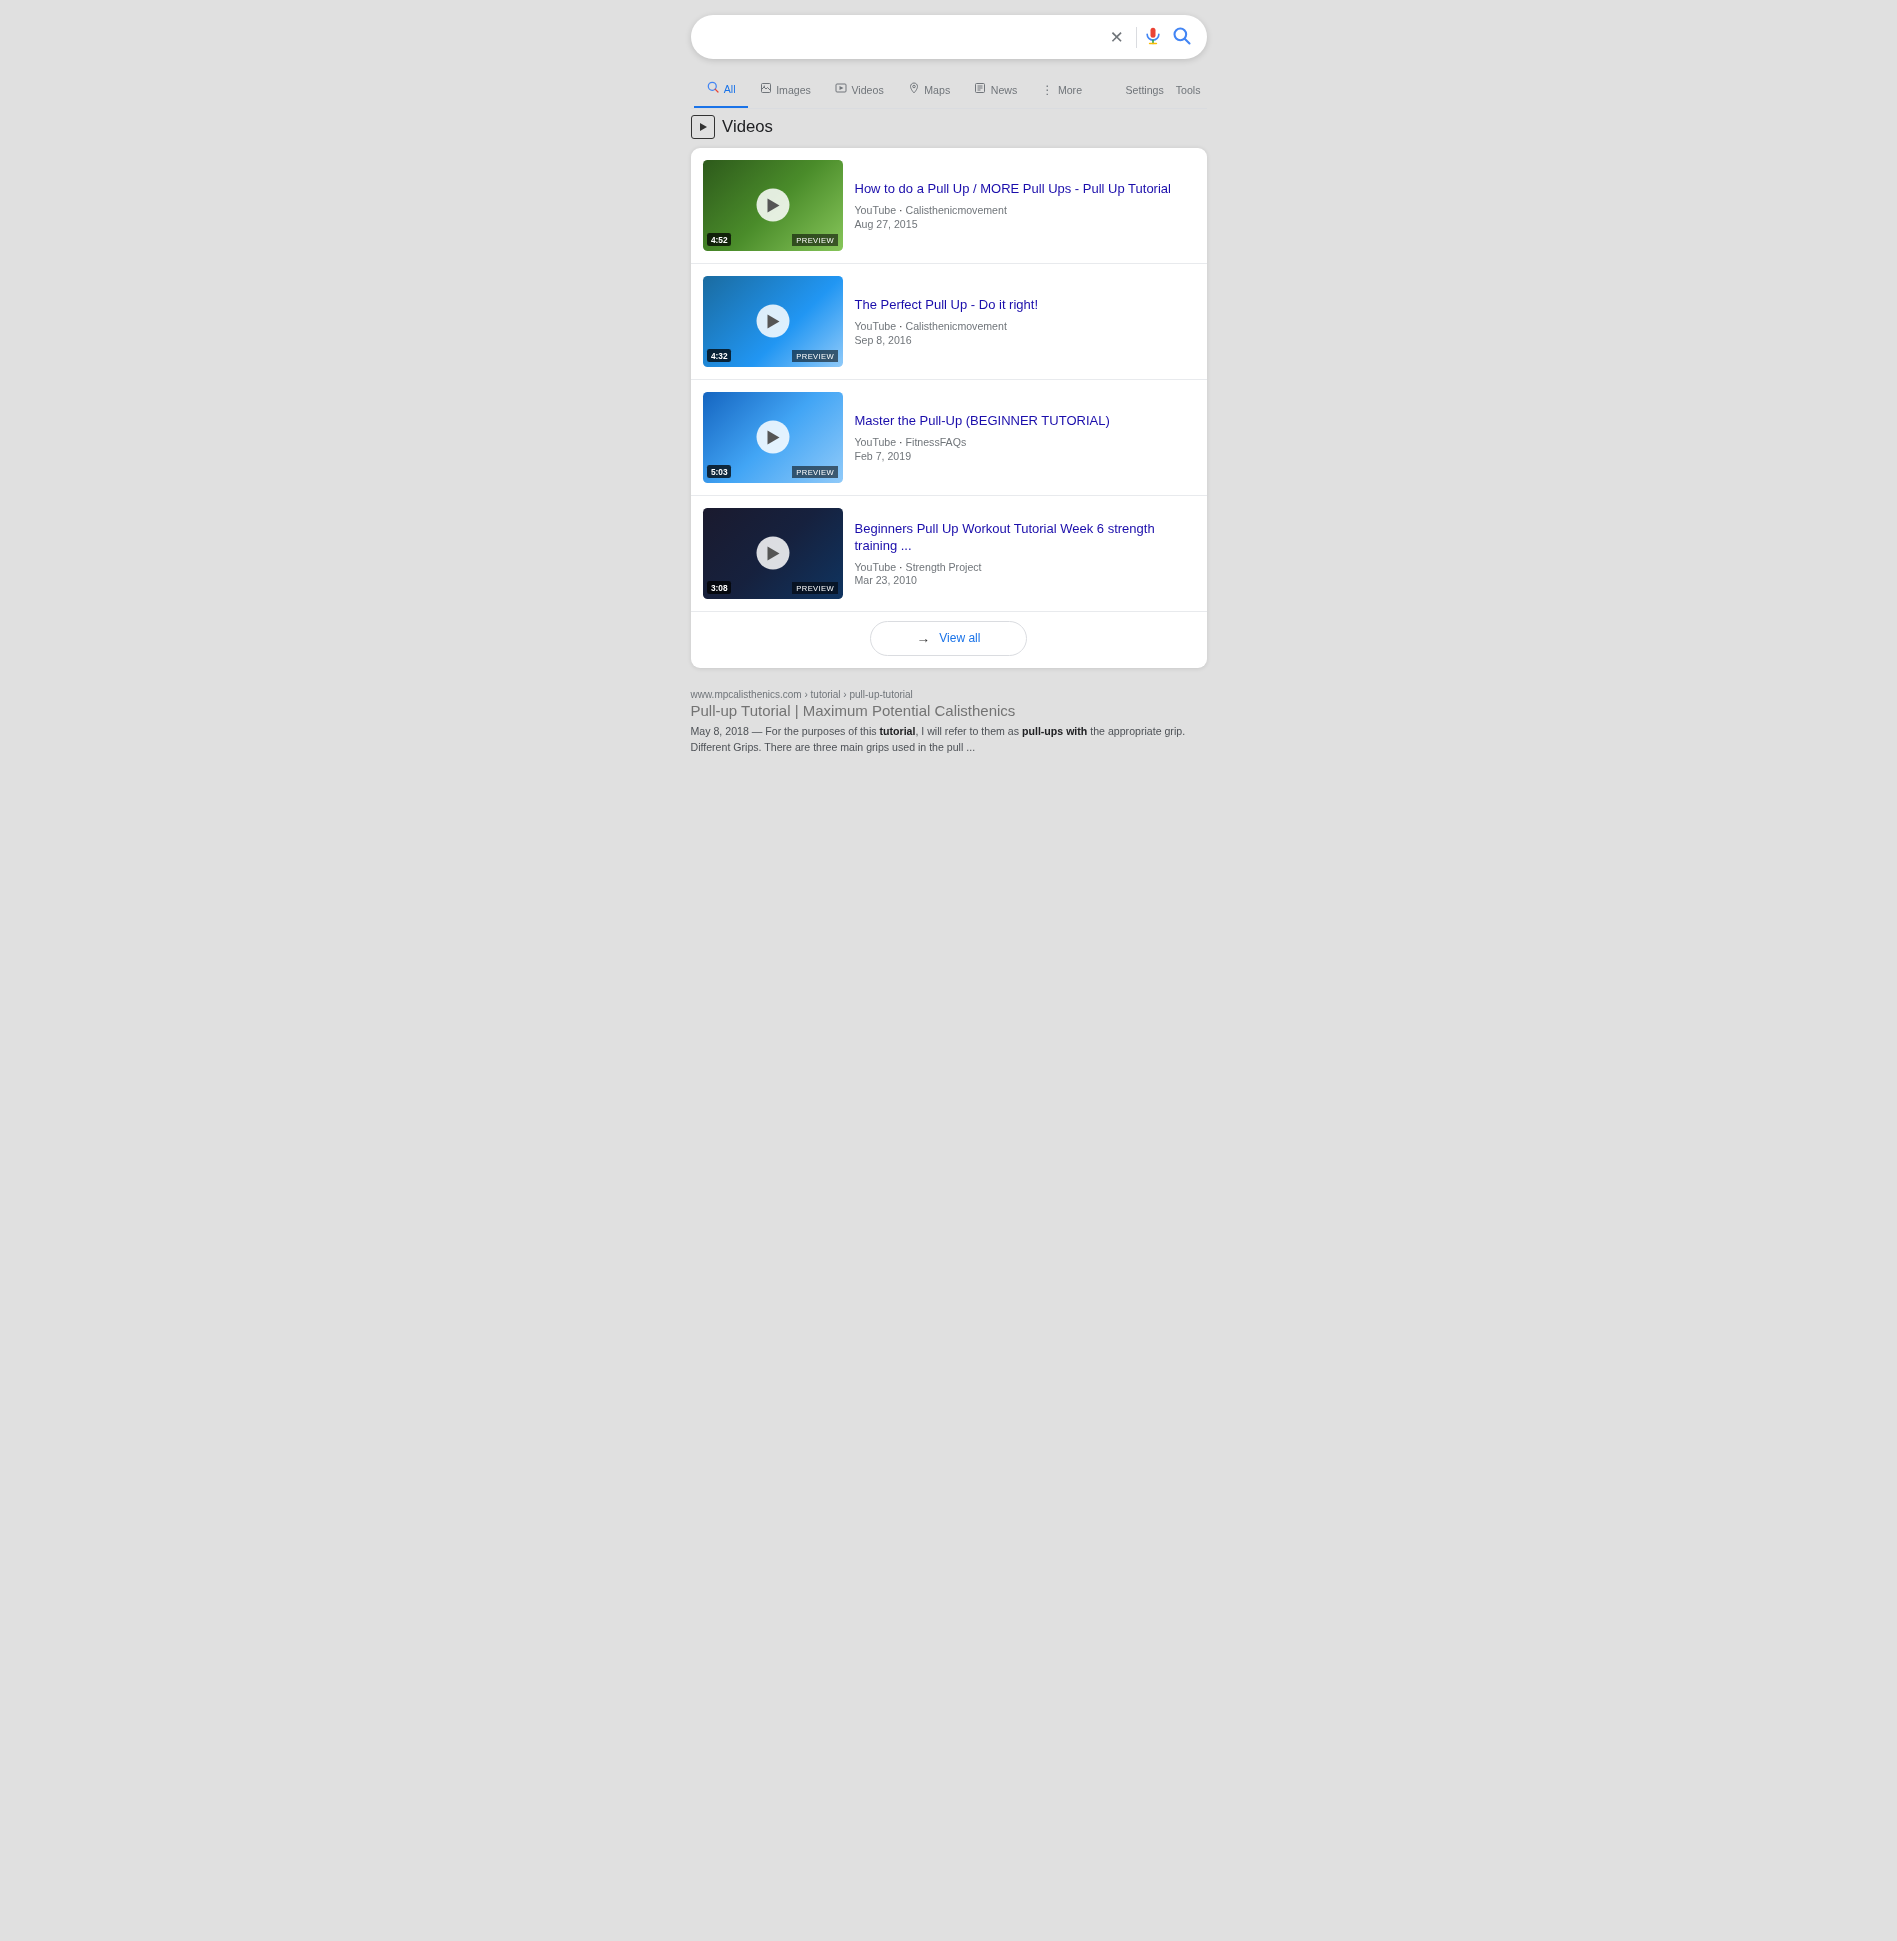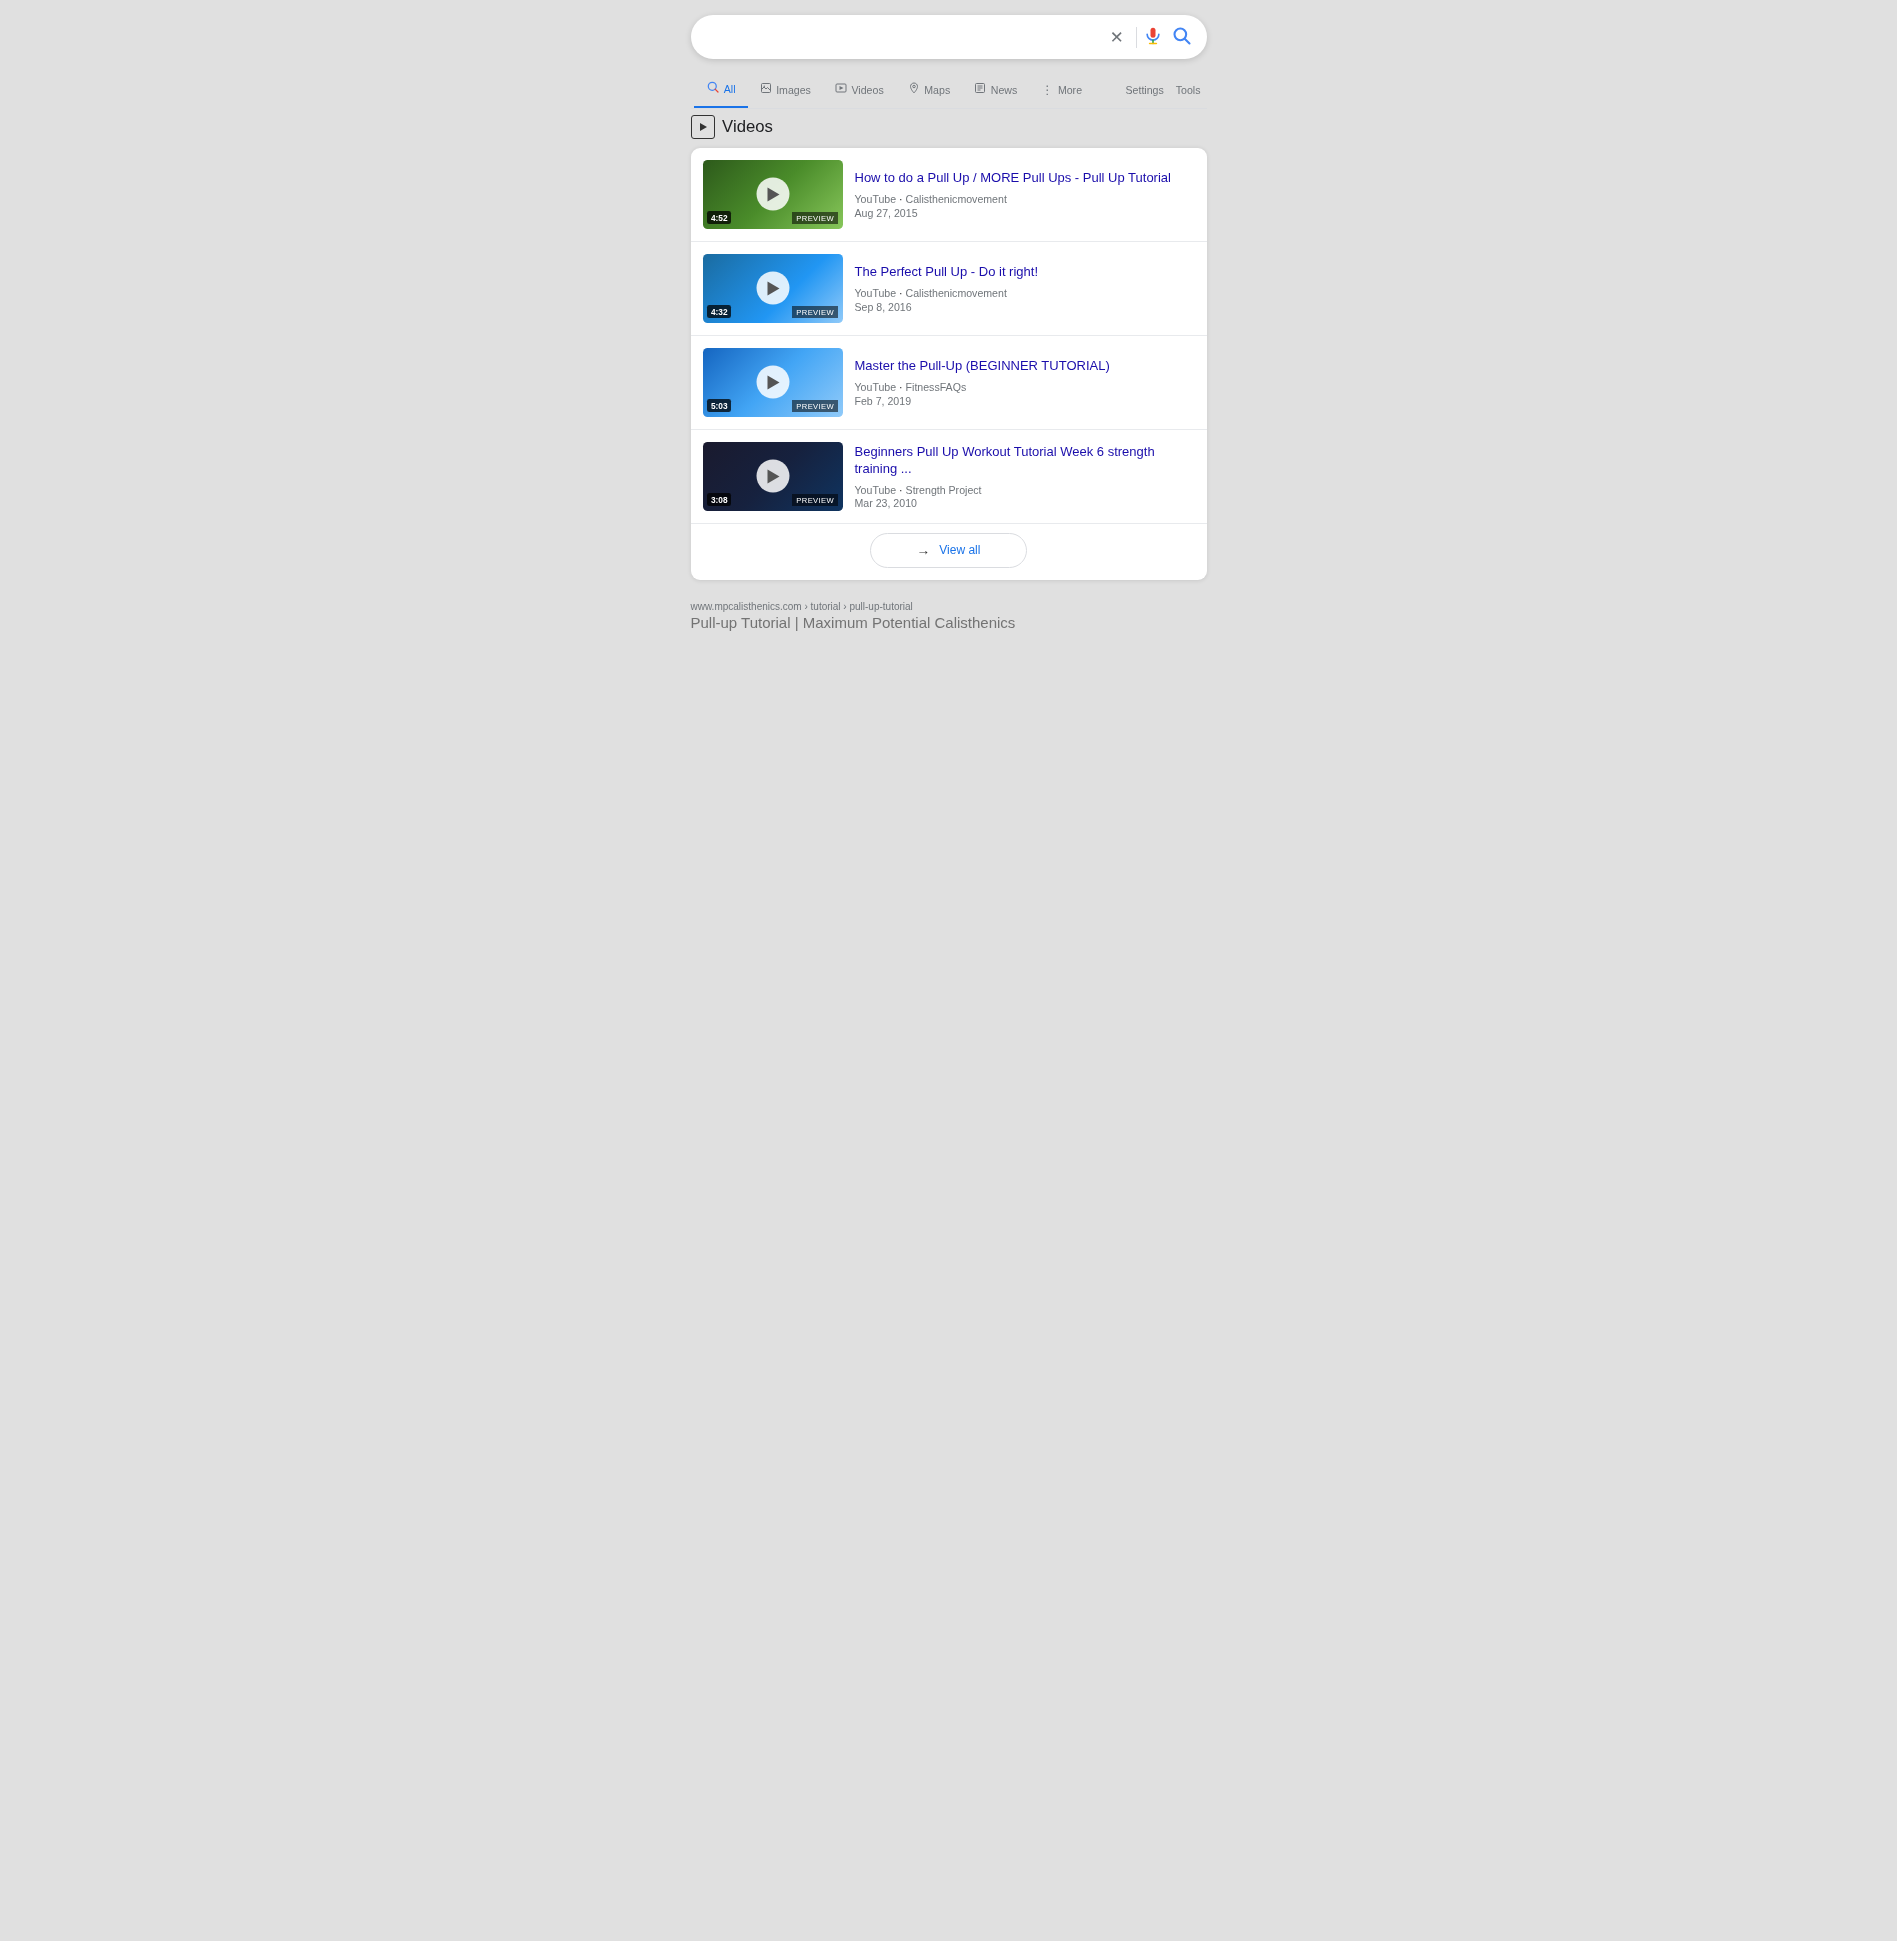--- a/index.html
+++ b/index.html
@@ -145,21 +145,21 @@
       cursor: pointer;
       gap: 12px;
     }
     .video-item:last-of-type {
       border-bottom: none;
     }
     .video-thumbnail {
       position: relative;
       width: 140px;
       min-width: 140px;
-      height: 69px;
+      height: 91px;
       border-radius: 4.6px;
       overflow: hidden;
       background: #333;
       flex-shrink: 0;
     }
     .video-play-btn {
       position: absolute;
       top: 50%;
       left: 50%;
       transform: translate(-50%, -50%);
@@ -454,16 +454,19 @@
     </div>
   </div>
 
   <div class="search-result">
     <div class="result-url">
       <span>www.mpcalisthenics.com</span>
       <span> › </span>
       <span>tutorial › pull-up-tutorial</span>
     </div>
     <div class="result-title">Pull-up Tutorial | Maximum Potential Calisthenics</div>
+    <div class="result-snippet">
+      May 8, 2018 — For the purposes of this <strong>tutorial</strong>, I will refer to them as <strong>pull-ups with</strong> the appropriate grip. Different Grips. There are three main grips used in the pull ...
+    </div>
   </div>
 
 </div>
 
 
 </body></html>

